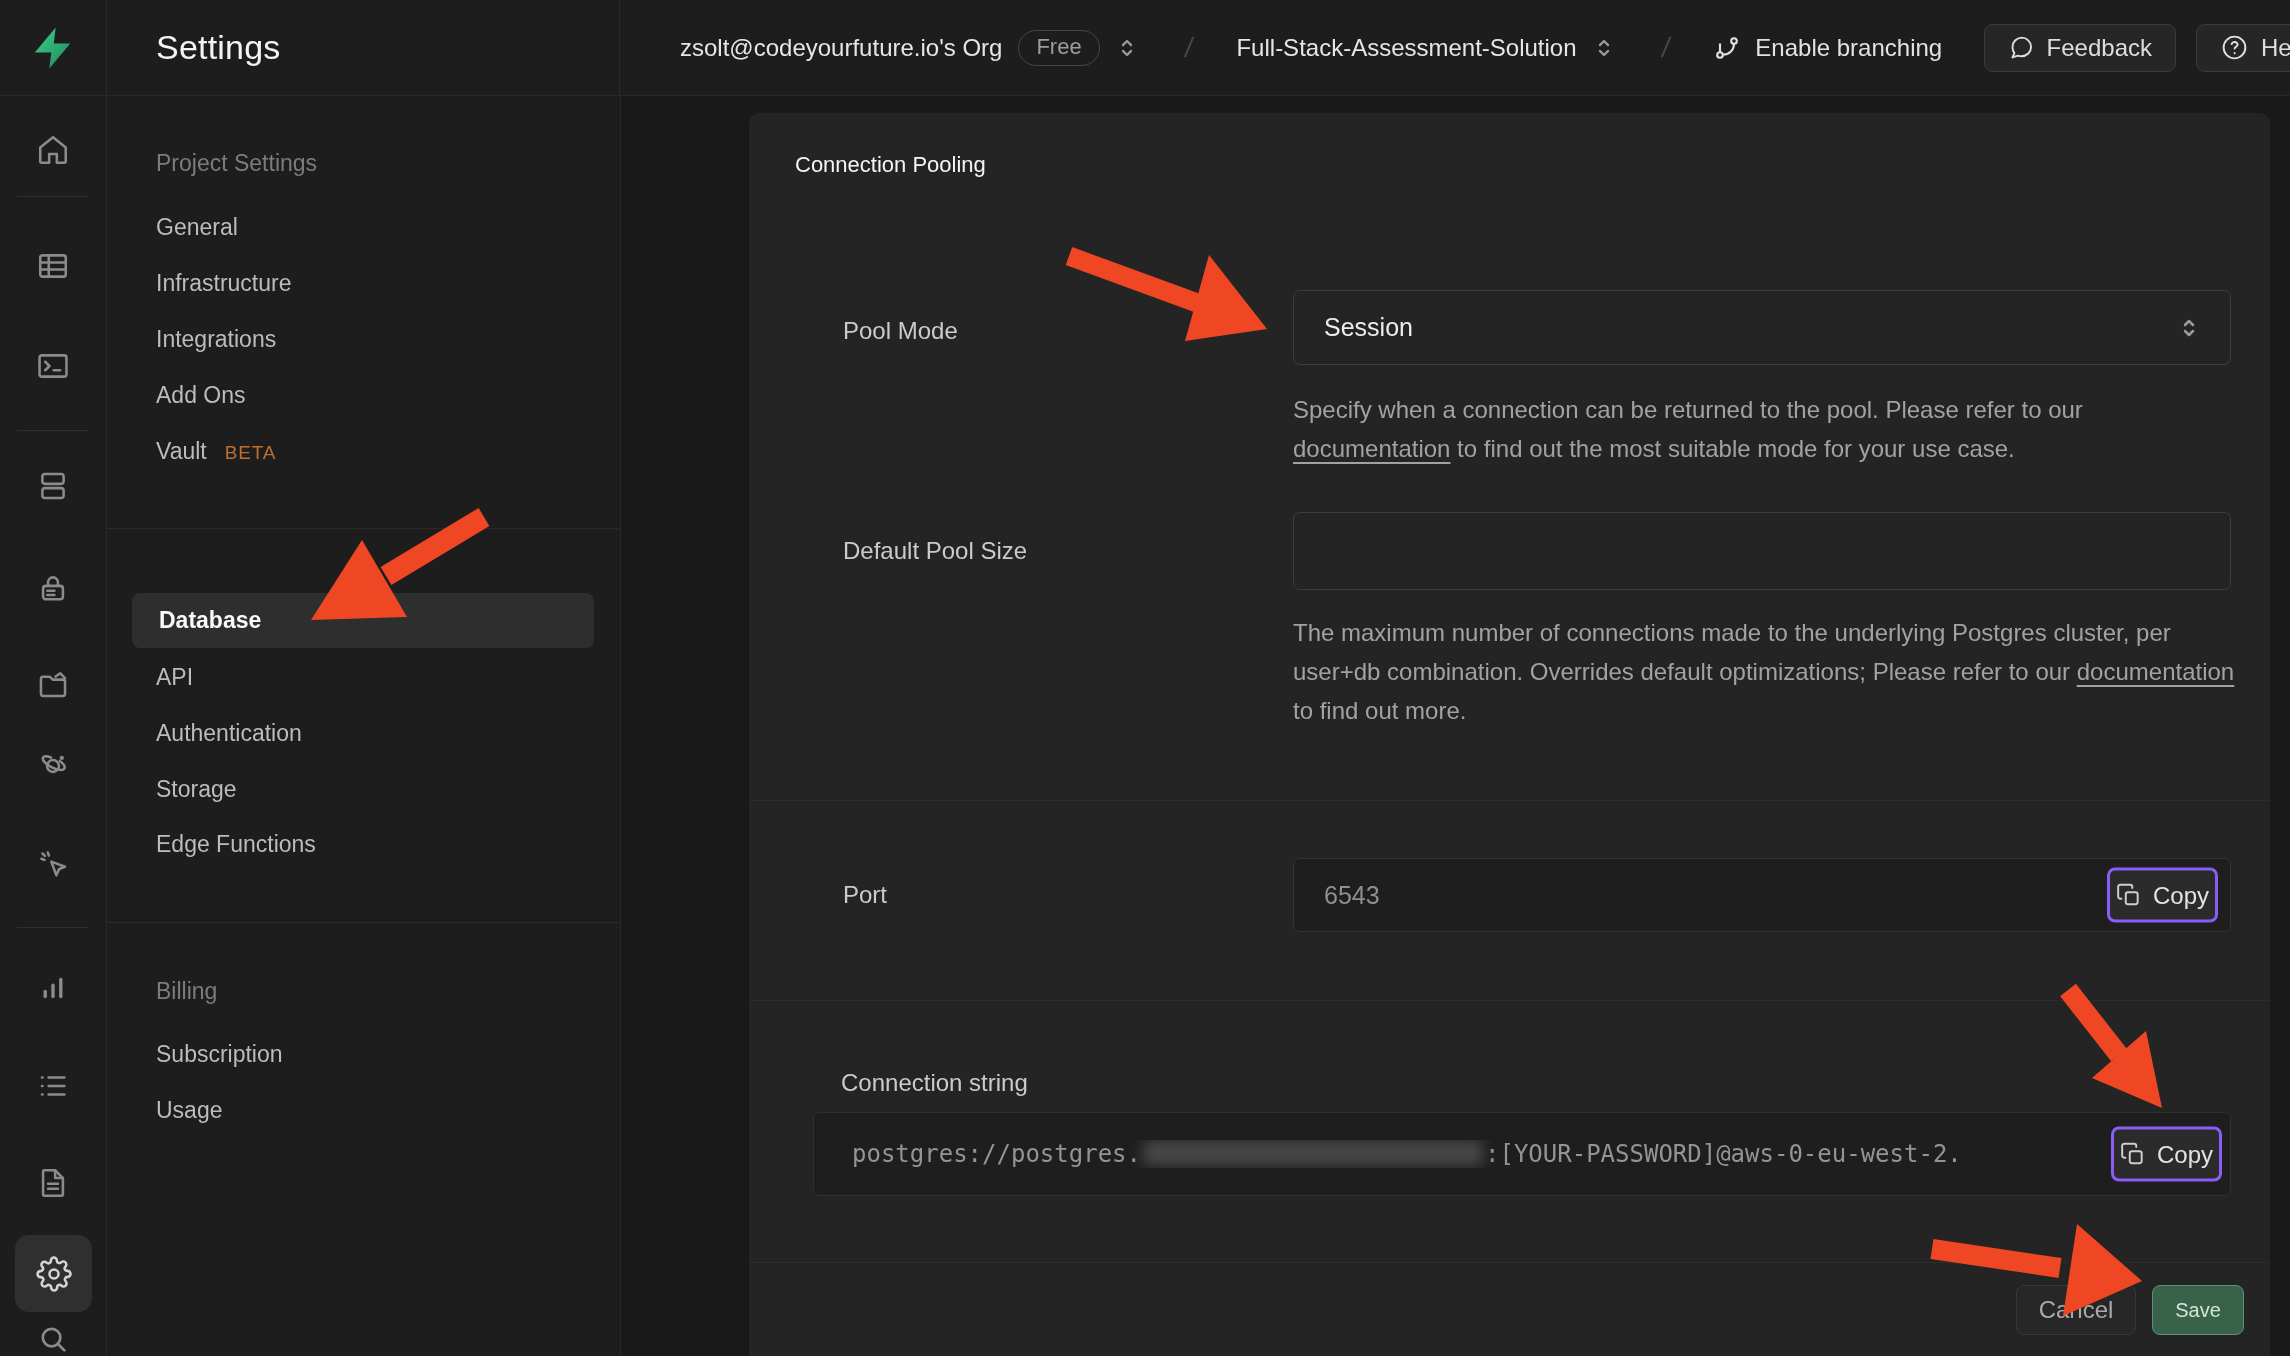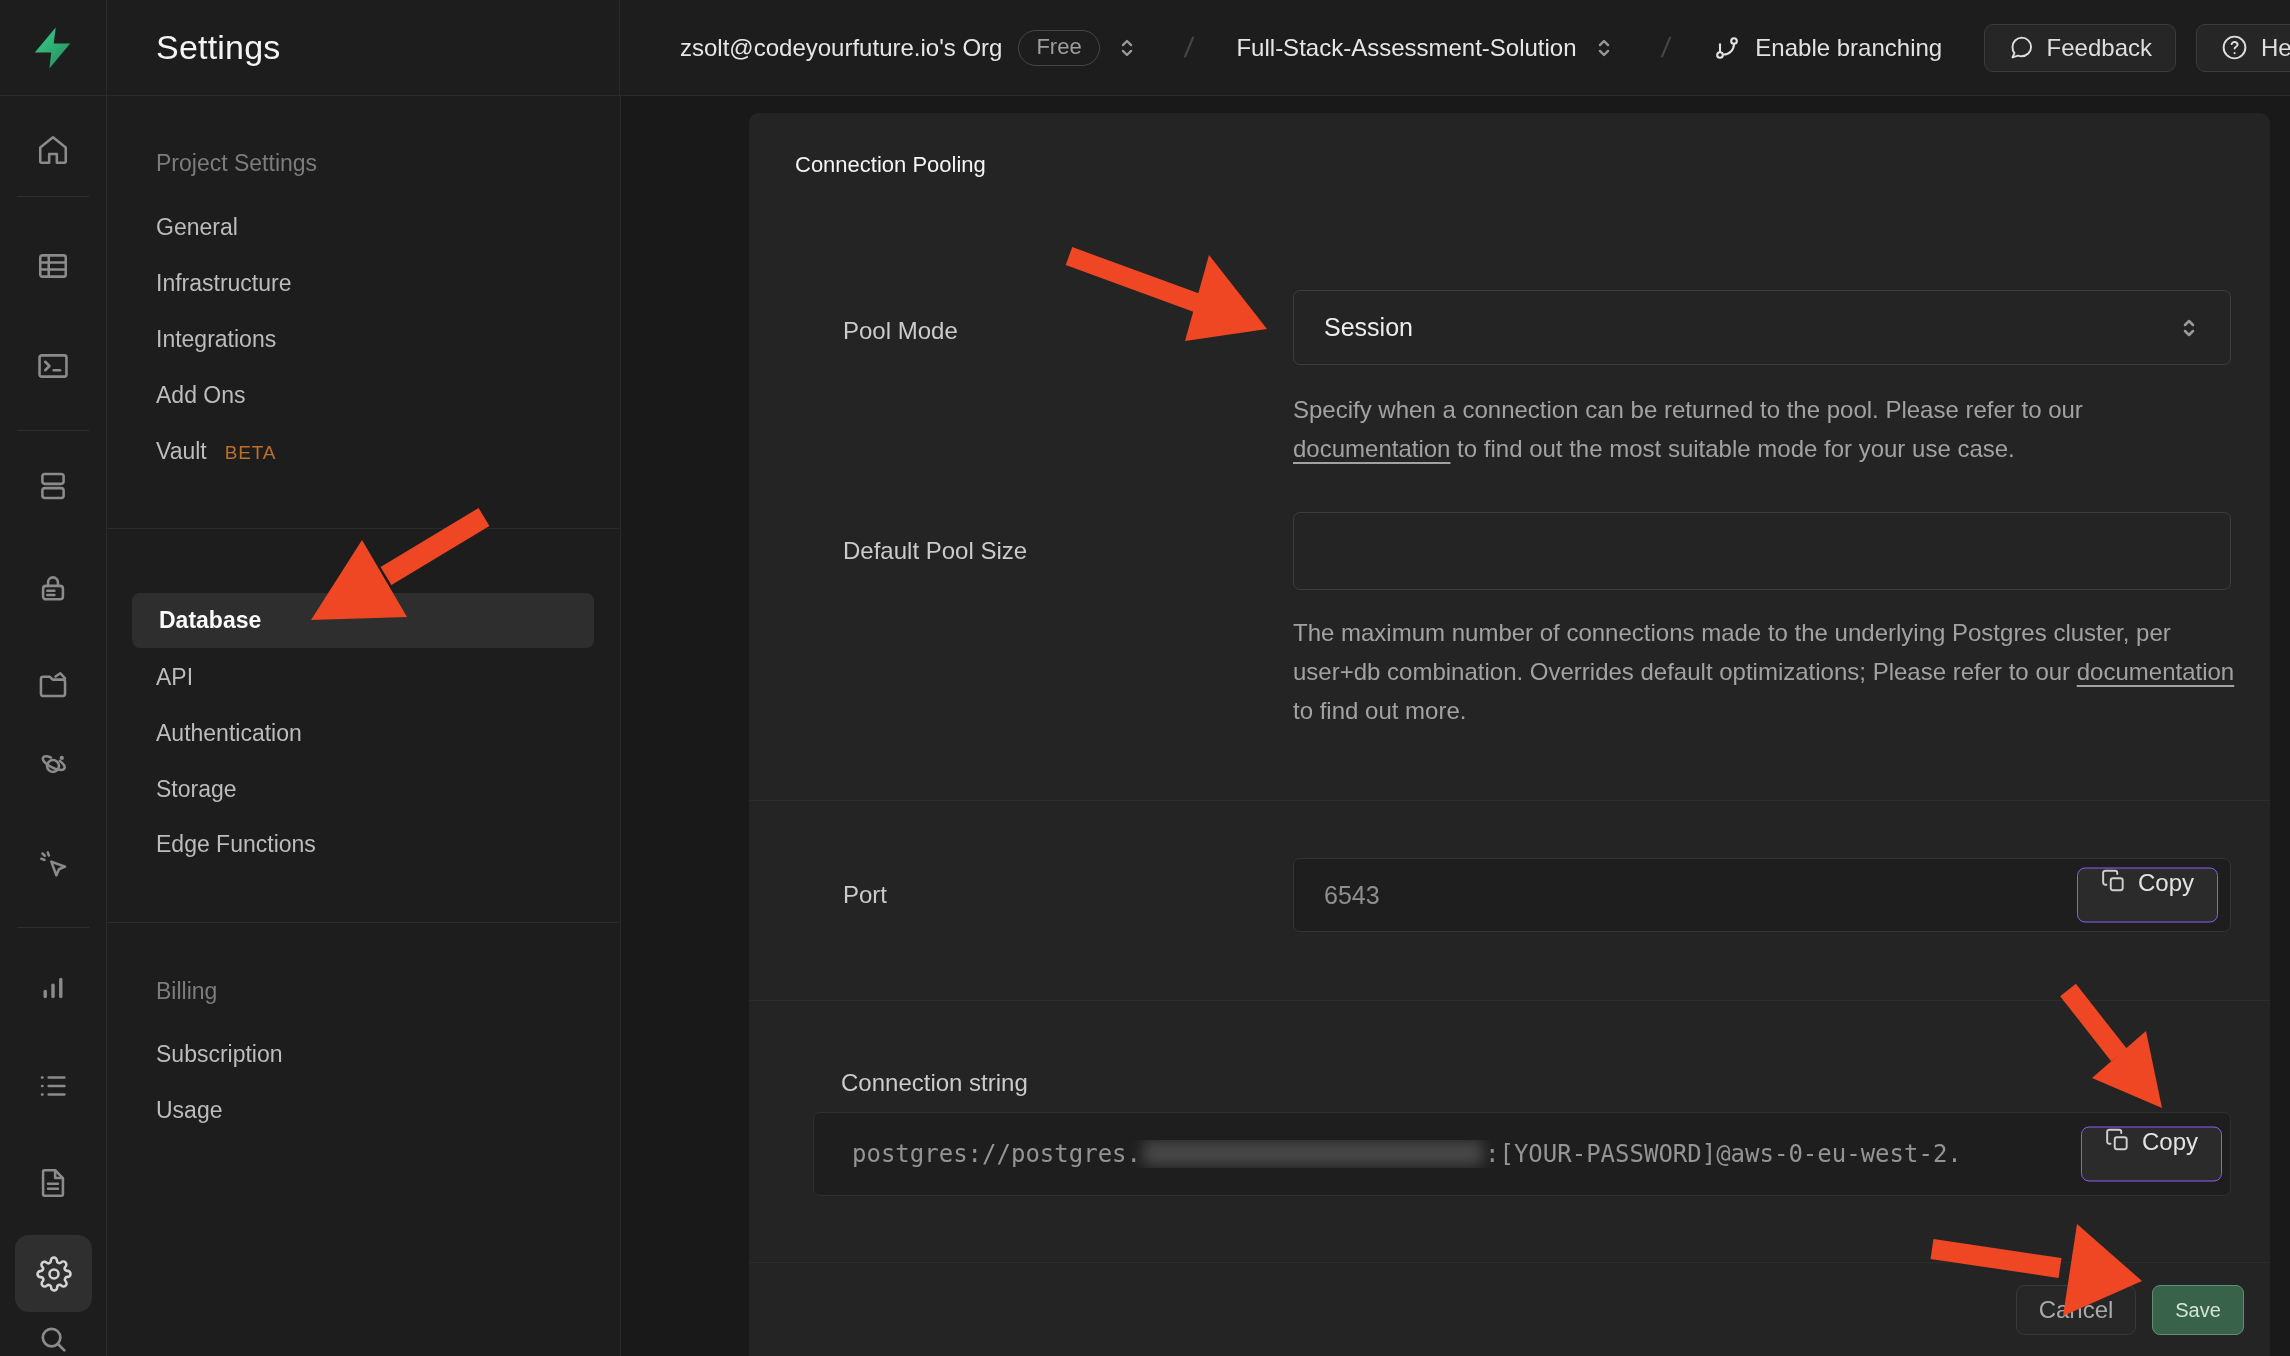--- a/index.html
+++ b/index.html
@@ -63,22 +63,22 @@
   .fld-select .updown { color:#9a9a9a; margin:0; }
   .fld-desc { position:absolute; left:544px; width:952px; font-size:24px; line-height:39px; color:#a2a2a2; }
   .fld-desc a { color:#a2a2a2; text-decoration:underline; text-underline-offset:5px; cursor:pointer; }
   .fld-input { position:absolute; left:544px; width:938px; border:1px solid #3d3d3d; border-radius:7px; background:#242424; }
   .ro-input { position:absolute; background:#1e1e1e; border:1px solid #343434; border-radius:7px;
     display:flex; align-items:center; }
   .ro-val { font-size:25px; color:#8f8f8f; padding-left:30px;text-align:center; }
   .mono { font-family:"DejaVu Sans Mono", monospace; font-size:24px; color:#949494; white-space:nowrap; overflow:hidden; }
   .redact { display:inline-block; vertical-align:-4px; width:340px; height:26px; margin:0 2px;
     background:#474747; border-radius:5px; filter:blur(7px); }
-  .copy-btn { position:absolute; top:50%; transform:translateY(-50%); height:55px; padding:0 23px;
-    display:flex; gap:11px; background:#2b2b2b; border:1px solid #8b5cf6;
+  .copy-btn { position:absolute; top:50%; transform:translateY(-50%); height:55px; padding:0 6px;
+    display:flex; align-items:center; gap:11px; background:#2b2b2b; border:3px solid #8b5cf6;
     border-radius:8px; font-size:24px; color:#e3e3e3; cursor:pointer; }
   .copy-btn svg { width:26px; height:26px; color:#cfcfcf; }
   .card-div { position:absolute; left:0; right:0; height:1px; background:#2c2c2c; }
   .btn-cancel { position:absolute; left:1267px; top:1172px; width:120px; height:50px;
     background:#272727; border:1px solid #383838; border-radius:8px; font-size:24px; color:#a9a9a9;
     display:flex; align-items:center; justify-content:center; cursor:pointer; font-family:inherit; }
   .btn-save { position:absolute; left:1403px; top:1172px; width:92px; height:50px;
     background:#38624a; border:1px solid #5d8f70; border-radius:8px; font-size:20px; color:#d3e4d8;
     display:flex; align-items:center; justify-content:center; cursor:pointer; font-family:inherit; }
 

